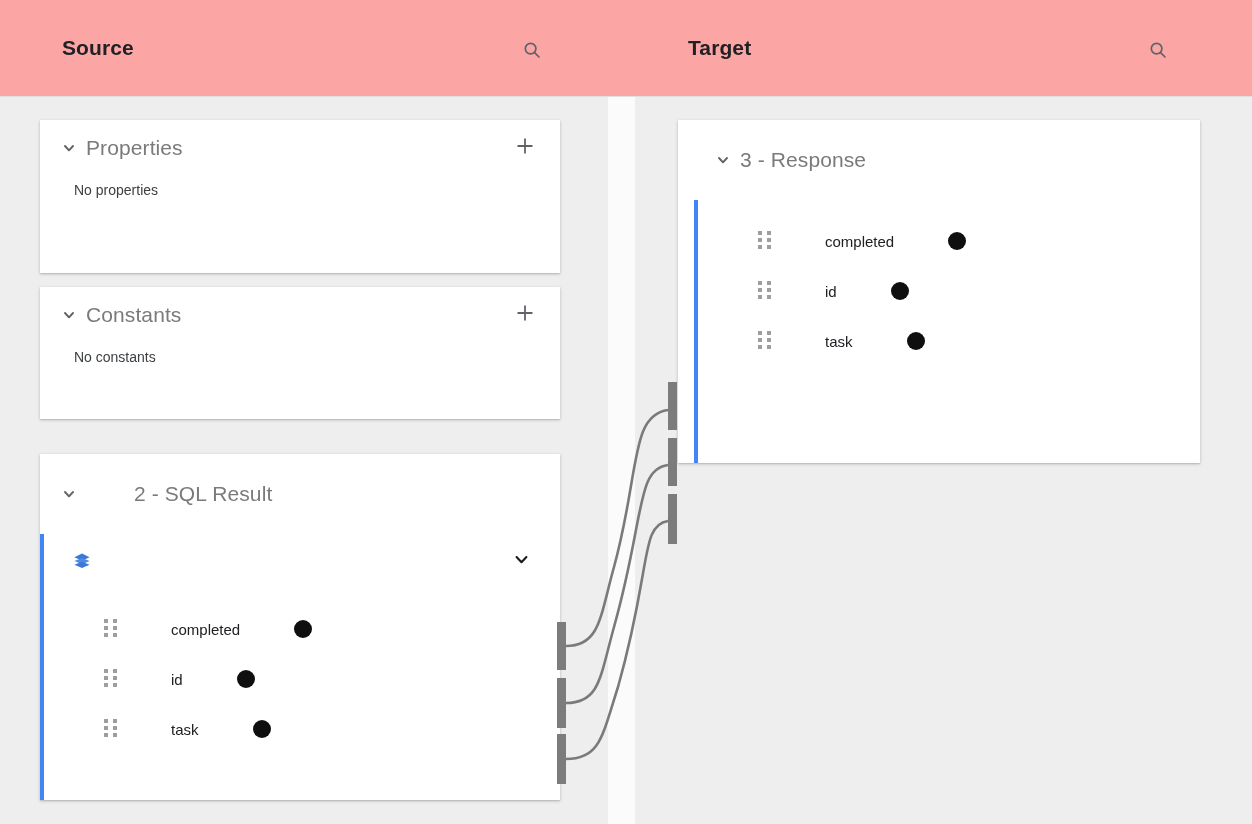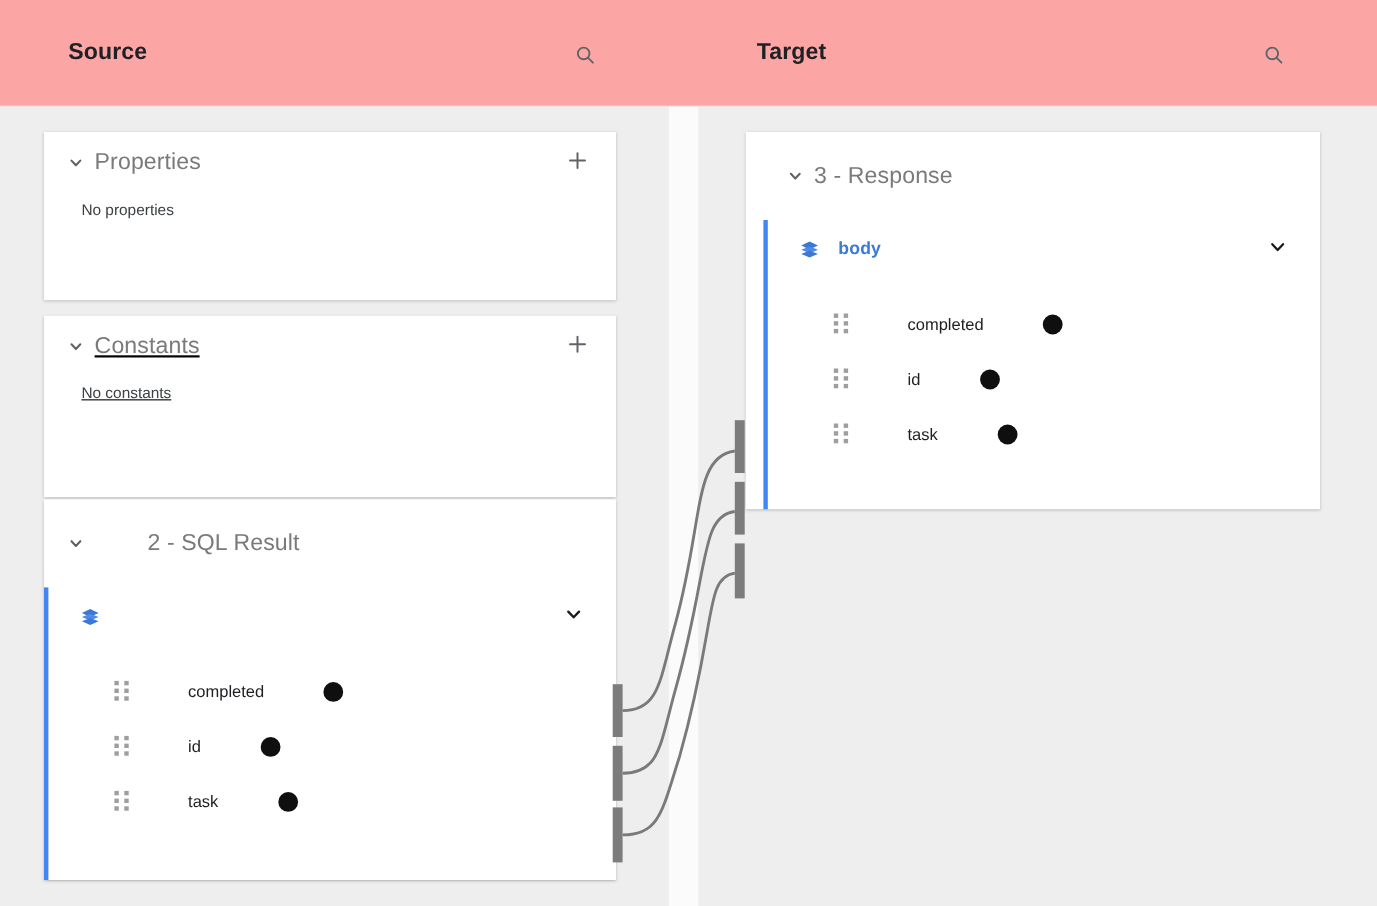--- a/index.html
+++ b/index.html
@@ -272,21 +272,21 @@
           <svg width="20" height="20" viewBox="0 0 20 20" fill="none">
             <line x1="10" y1="3.2" x2="10" y2="16.8" stroke="#5f6368" stroke-width="1.8" stroke-linecap="round"></line>
             <line x1="3.2" y1="10" x2="16.8" y2="10" stroke="#5f6368" stroke-width="1.8" stroke-linecap="round"></line>
           </svg>
         </span>
       </span>
     </div>
     <div class="empty-text">No properties</div>
   </div>
 
-  <div class="card" style="left:40px; top:190px; width:520px; height:165px;text-decoration:underline;">
+  <div class="card" style="left:40px; top:190px; width:520px; height:132px;">
     <div class="card-header">
       <span class="chev-sm">
         <svg width="14" height="14" viewBox="0 0 14 14" fill="none">
           <path d="M3 5 L7 9.3 L11 5" stroke="#5f6368" stroke-width="1.9" stroke-linecap="round" stroke-linejoin="round"></path>
         </svg>
       </span>
       <span class="card-title">Constants</span>
       <span class="plus-btn">
         <span>
           <svg width="20" height="20" viewBox="0 0 20 20" fill="none">
@@ -377,37 +377,20 @@
         <svg width="14" height="14" viewBox="0 0 14 14" fill="none">
           <path d="M3 5 L7 9.3 L11 5" stroke="#5f6368" stroke-width="1.9" stroke-linecap="round" stroke-linejoin="round"></path>
         </svg>
       </span>
       <span class="card-title">3 - Response</span>
     </div>
 
     <div class="group-block" style="height:263px;">
       <div class="accent-bar" style="height:263px;"></div>
 
-      <div class="group-row">
-        <span class="layers-icon">
-          <svg width="20" height="20" viewBox="0 0 20 20" fill="none">
-            <path d="M10 2.6 L17.6 6.2 L10 9.8 L2.4 6.2 Z" fill="#3b78d8"></path>
-            <path d="M10 7.0 L17.6 10.0 L10 13.2 L2.4 10.0 Z" fill="#4f8bdf"></path>
-            <path d="M10 10.8 L17.6 13.8 L10 17.1 L2.4 13.8 Z" fill="#3b78d8"></path>
-          </svg>
-        </span>
-        <span class="group-label">body</span>
-        <span class="group-chev">
-          <span>
-            <svg width="17" height="17" viewBox="0 0 17 17" fill="none">
-              <path d="M3.6 6 L8.5 11.2 L13.4 6" stroke="#1a1a1a" stroke-width="2.1" stroke-linecap="round" stroke-linejoin="round"></path>
-            </svg>
-          </span>
-        </span>
-      </div>
 
       <div class="field-row">
         <span class="drag-handle">
           <i></i>
             <i></i>
             <i></i>
             <i></i>
             <i></i>
             <i></i>
         </span>

